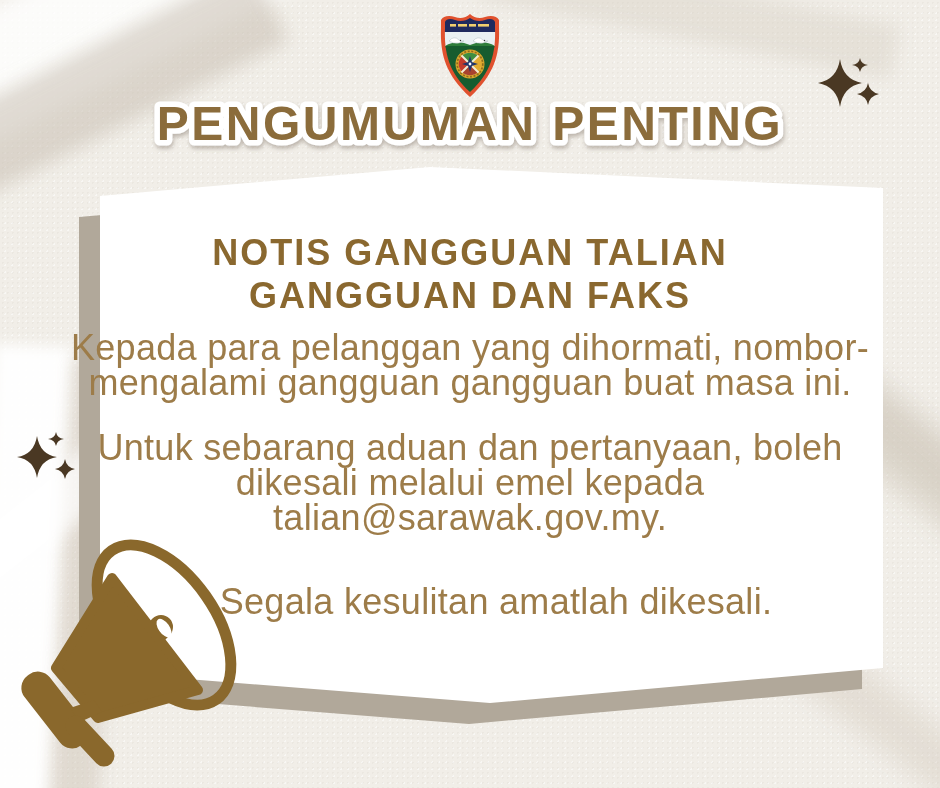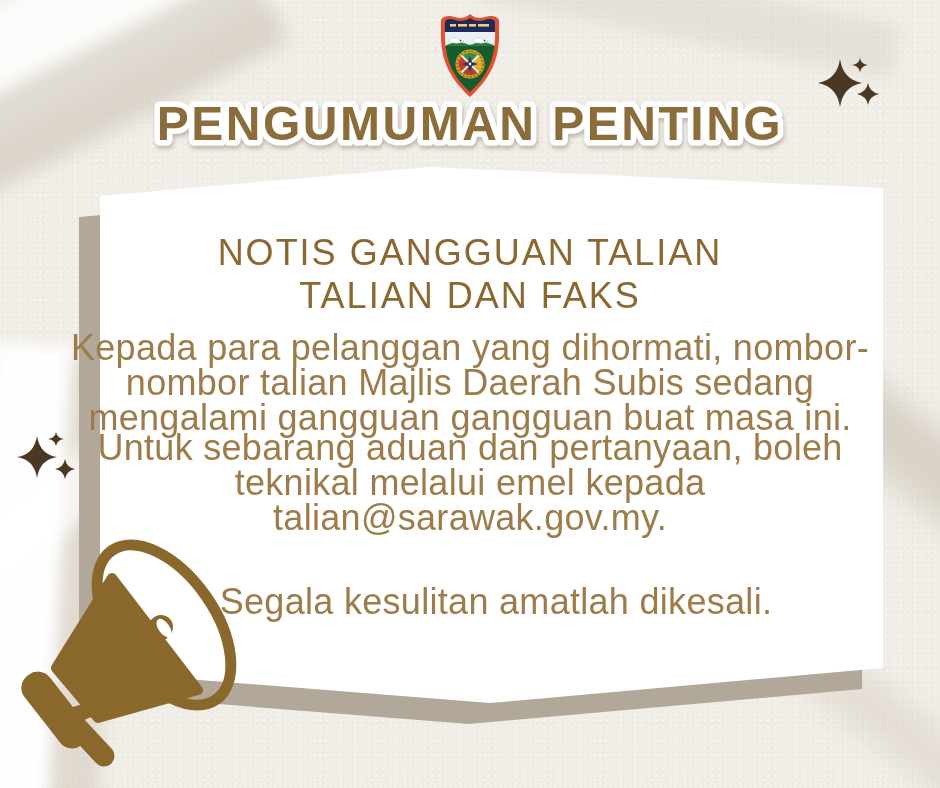--- a/index.html
+++ b/index.html
@@ -22,21 +22,21 @@
   .card-shadow{
     position:absolute;inset:0;background:#b1a89a;
     clip-path:polygon(79px 217px,409px 188px,862px 209px,862px 689px,469px 724px,79px 693px);
   }
   .card{
     position:absolute;inset:0;background:#ffffff;
     clip-path:polygon(100px 196px,430px 167px,883px 188px,883px 668px,490px 703px,100px 672px);
   }
   .card-text{position:absolute;left:0;width:940px;text-align:center;}
   .heading-line{
-    font-size:36px;line-height:43px;font-weight:400;letter-spacing:2px;
+    font-size:36px;line-height:43px;font-weight:700;letter-spacing:2px;
     color:#8a682f;
   }
   .body-line{
     font-size:36px;line-height:35px;font-weight:400;letter-spacing:0.3px;
     color:#9d7c49;
   }
   svg{position:absolute;overflow:visible;}
   .abs{position:absolute;}
 </style>
 </head>
@@ -98,32 +98,31 @@
     <defs>
       <filter id="titleShadow" x="-20%" y="-20%" width="140%" height="160%">
         <feDropShadow dx="1" dy="3" stdDeviation="2.2" flood-color="#7a7062" flood-opacity="0.45"></feDropShadow>
       </filter>
     </defs>
     <text x="470" y="52" text-anchor="middle" font-family="Liberation Sans, sans-serif" font-size="48" font-weight="bold" letter-spacing="2.5" fill="#8b6c3a" stroke="#ffffff" stroke-width="11" stroke-linejoin="round" paint-order="stroke" filter="url(#titleShadow)">PENGUMUMAN PENTING</text>
   </svg>
 
   <div class="card-text" style="top:231px;">
     <div class="heading-line">NOTIS GANGGUAN TALIAN</div>
-    <div class="heading-line">TALIAN DAN FAKS</div>
+    <div class="heading-line">GANGGUAN DAN FAKS</div>
   </div>
 
   <div class="card-text" style="top:330px;">
     <div class="body-line">Kepada para pelanggan yang dihormati, nombor-</div>
-    <div class="body-line">nombor talian Majlis Daerah Subis sedang</div>
     <div class="body-line">mengalami gangguan gangguan buat masa ini.</div>
   </div>
 
   <div class="card-text" style="top:430px;">
     <div class="body-line">Untuk sebarang aduan dan pertanyaan, boleh</div>
-    <div class="body-line">teknikal melalui emel kepada</div>
+    <div class="body-line">dikesali melalui emel kepada</div>
     <div class="body-line">talian@sarawak.gov.my.</div>
   </div>
 
   <div class="card-text" style="top:584px;margin-left:26px;">
     <div class="body-line">Segala kesulitan amatlah dikesali.</div>
   </div>
 
   <svg class="abs" style="left:808px;top:48px;" width="95" height="72" viewBox="0 0 95 72">
     <g fill="#4a3823">
       <path d="M32 11 Q35 31.5 54 35 Q35 38.5 32 59 Q29 38.5 10 35 Q29 31.5 32 11 Z"></path>

